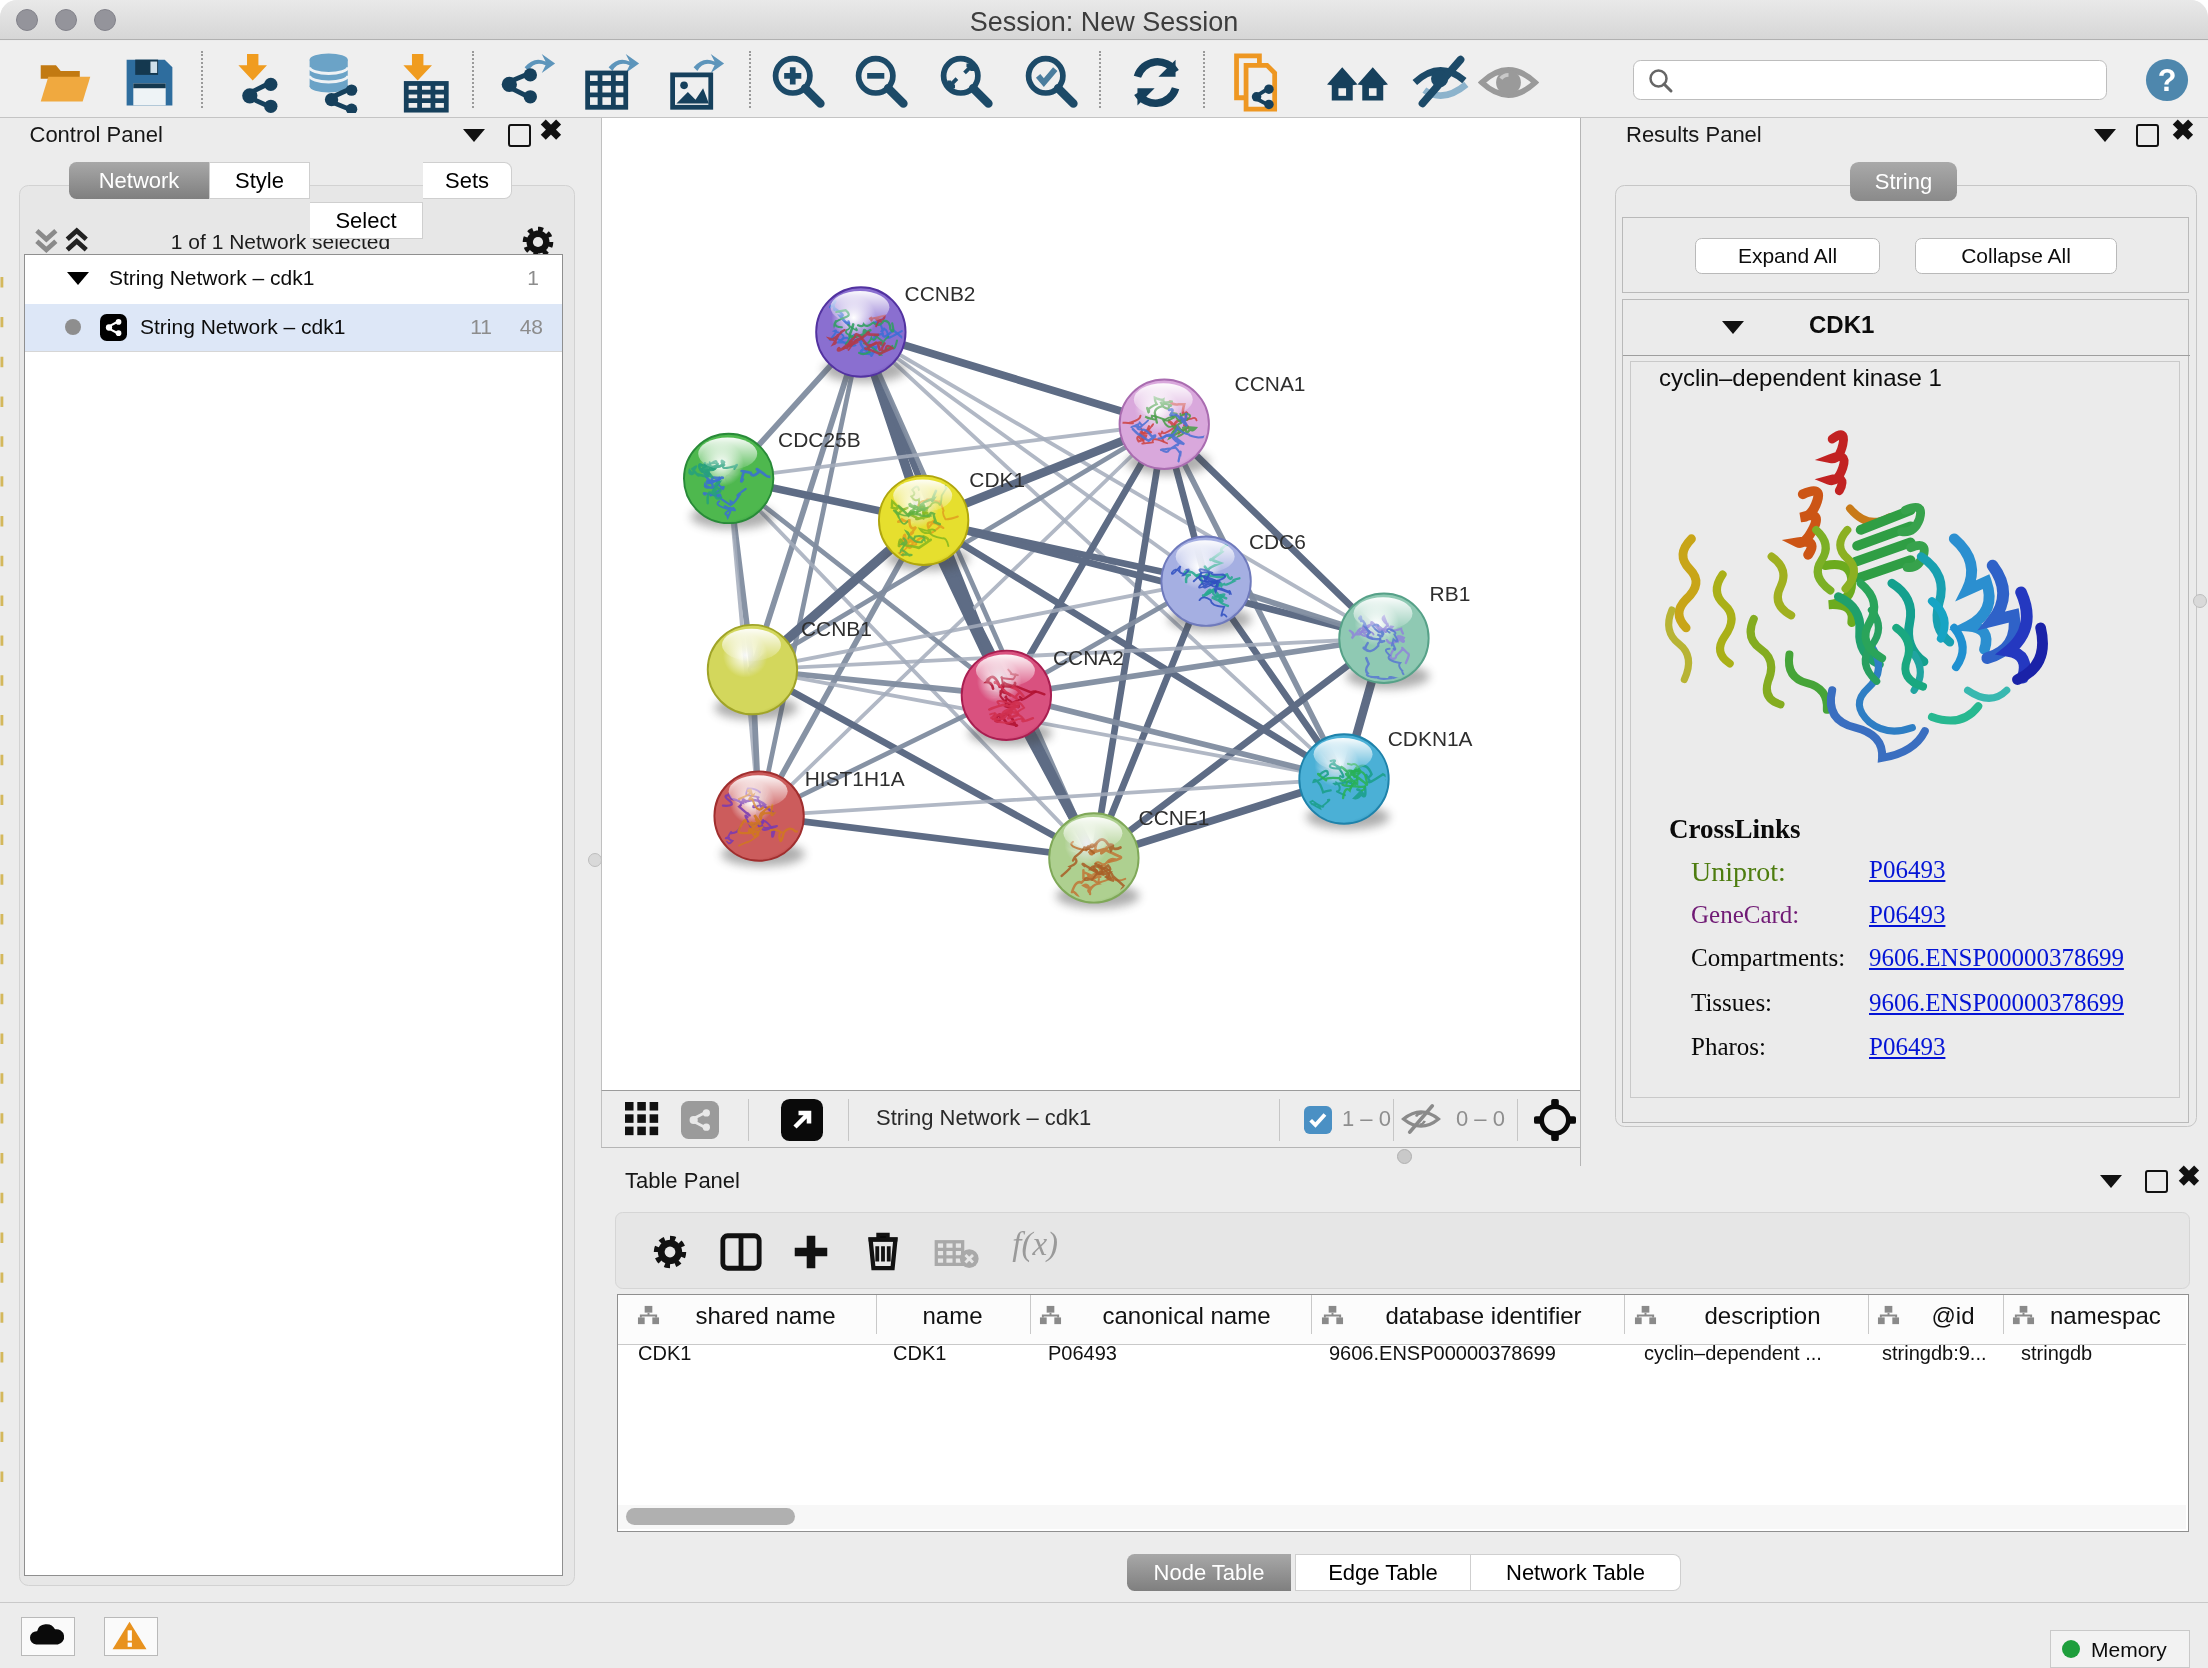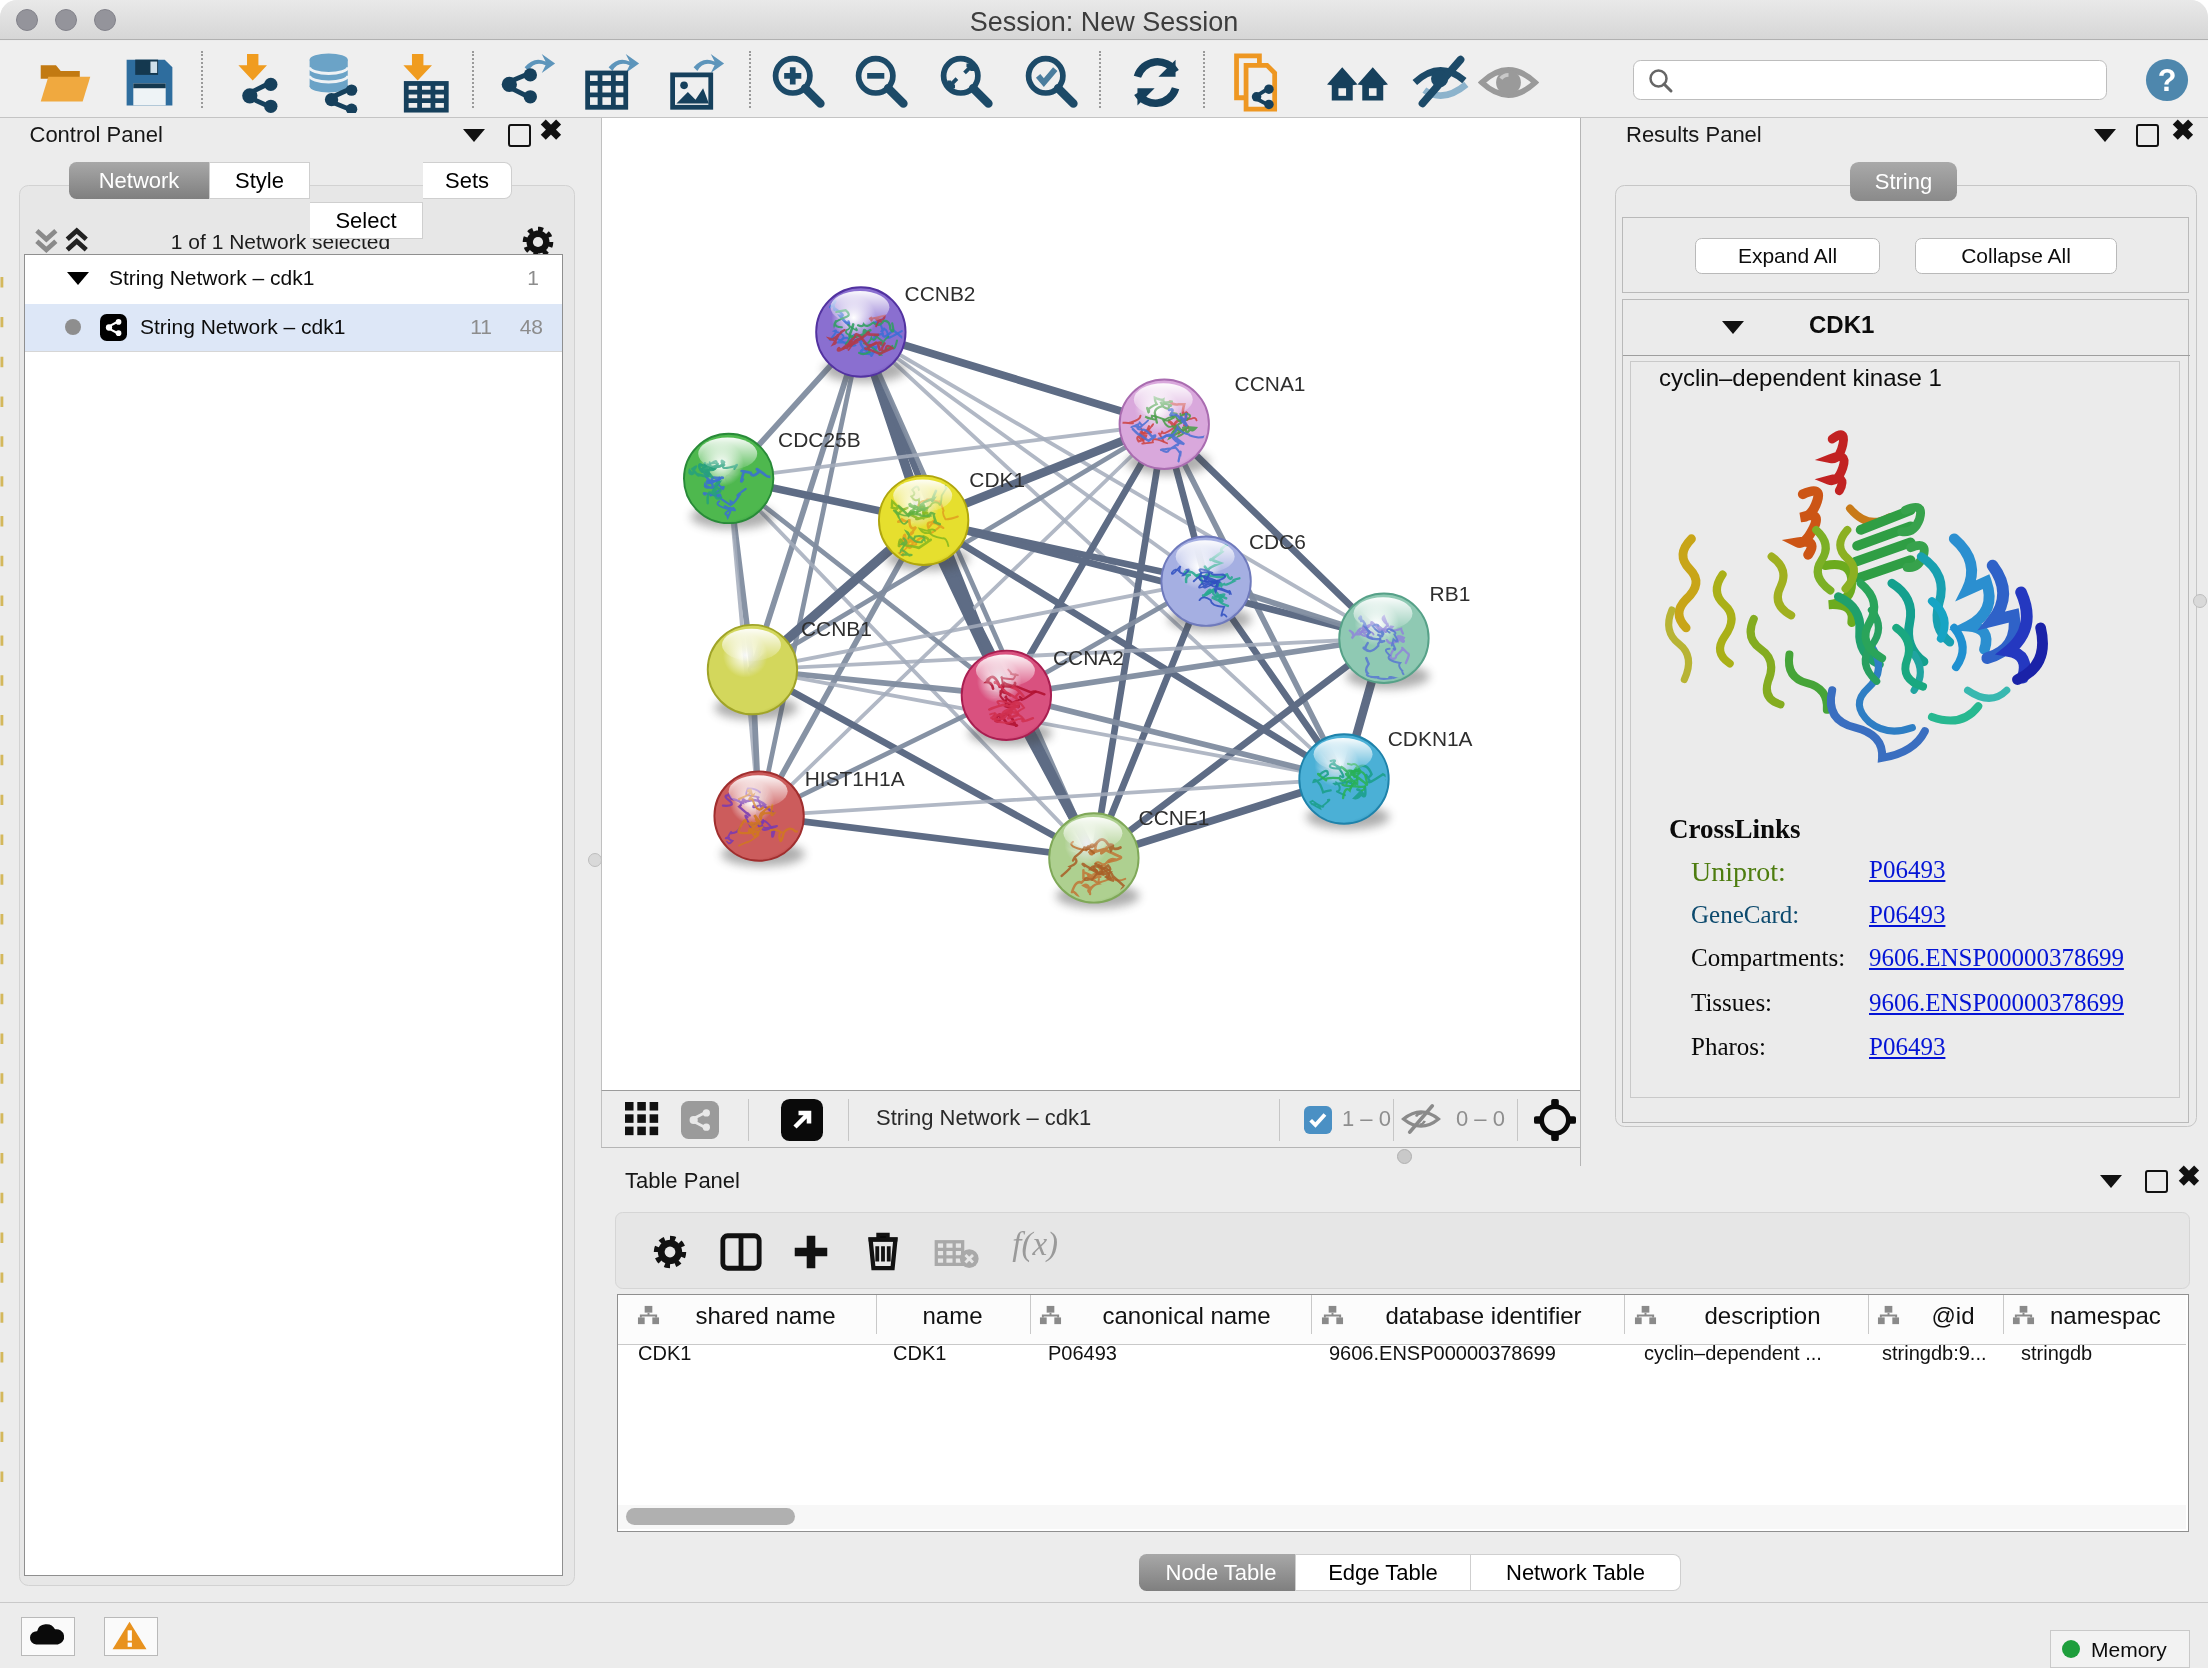--- a/index.html
+++ b/index.html
@@ -744,21 +744,21 @@
           <path d="M250 180 q24 20 10 44 t14 40" stroke="#2aa45a" stroke-width="9"></path>
           <path d="M290 230 q20 14 12 36 t18 30" stroke="#1aa880" stroke-width="9"></path>
           <path d="M200 120 q18 16 6 34 t10 34" stroke="#7cb026" stroke-width="9"></path>
           <path d="M330 200 q22 18 10 42" stroke="#16a4c4" stroke-width="9"></path>
           <path d="M355 230 q18 22 2 44" stroke="#2090d0" stroke-width="9"></path>
         </g>
       </svg>
       <div style="font-family:'Liberation Serif',serif;">
         <div style="position:absolute;left:46px;top:514px;font-size:27px;font-weight:bold;color:#0a0a0a;">CrossLinks</div>
         <div style="position:absolute;left:68px;top:556px;font-size:28px;color:#4d7c0f;">Uniprot:</div>
-        <div style="position:absolute;left:68px;top:601px;font-size:25px;color:#0c4a6e;">GeneCard:</div>
+        <div style="position:absolute;left:68px;top:601px;font-size:25px;color:#701a75;">GeneCard:</div>
         <div style="position:absolute;left:68px;top:644px;font-size:25px;color:#0a0a0a;">Compartments:</div>
         <div style="position:absolute;left:68px;top:689px;font-size:25px;color:#0a0a0a;">Tissues:</div>
         <div style="position:absolute;left:68px;top:733px;font-size:25px;color:#0a0a0a;">Pharos:</div>
         <div style="position:absolute;left:246px;top:556px;font-size:25px;color:#0414d6;text-decoration:underline;">P06493</div>
         <div style="position:absolute;left:246px;top:601px;font-size:25px;color:#0414d6;text-decoration:underline;">P06493</div>
         <div style="position:absolute;left:246px;top:644px;font-size:25px;color:#0414d6;text-decoration:underline;">9606.ENSP00000378699</div>
         <div style="position:absolute;left:246px;top:689px;font-size:25px;color:#0414d6;text-decoration:underline;">9606.ENSP00000378699</div>
         <div style="position:absolute;left:246px;top:733px;font-size:25px;color:#0414d6;text-decoration:underline;">P06493</div>
       </div>
     </div>
@@ -865,21 +865,21 @@
         <div style="position:absolute;left:711px;top:5.7px;">9606.ENSP00000378699</div>
         <div style="position:absolute;left:1026px;top:5.7px;">cyclin–dependent ...</div>
         <div style="position:absolute;left:1264px;top:5.7px;">stringdb:9...</div>
         <div style="position:absolute;left:1403px;top:5.7px;">stringdb</div>
       </div>
       <div style="position:absolute;left:0;top:210px;width:1568px;height:24px;background:#f7f7f7;">
         <div style="position:absolute;left:7.6px;top:2.9px;width:169px;height:17px;background:#b0b0b0;border-radius:8.6px;"></div>
       </div>
     </div>
     <div style="position:absolute;left:526px;top:388px;width:554px;height:37px;">
-      <div style="position:absolute;left:12px;width:164px;height:37px;background:linear-gradient(#a8a8a8,#7f7f7f);border-radius:7.6px 0 0 7.6px;color:#fff;text-align:center;font-size:22px;line-height:37px;">Node Table</div>
+      <div style="position:absolute;left:0;width:164px;height:37px;background:linear-gradient(#a8a8a8,#7f7f7f);border-radius:7.6px 0 0 7.6px;color:#fff;text-align:center;font-size:22px;line-height:37px;">Node Table</div>
       <div style="position:absolute;left:168px;width:176px;height:37px;background:#fff;border:1px solid #cfcfcf;text-align:center;font-size:22px;line-height:35px;">Edge Table</div>
       <div style="position:absolute;left:344px;width:210px;height:37px;background:#fff;border:1px solid #cfcfcf;border-left:none;border-radius:0 7.6px 7.6px 0;text-align:center;font-size:22px;line-height:35px;">Network Table</div>
     </div>
   </div>
   <div id="statusbar">
     <div style="position:absolute;left:21px;top:14.3px;width:54px;height:39px;background:#fafafa;border:1.9px solid #b9b9b9;"><svg width="50" height="35" viewBox="0 0 53 37">
           <path d="M15 28 a7 7 0 0 1 1 -14 a10 9 0 0 1 19 -2 a8 8 0 0 1 3 16 z" fill="#0a0a0a"></path>
         </svg></div>
     <div style="position:absolute;left:104px;top:14.3px;width:54px;height:39px;background:#fafafa;border:1.9px solid #b9b9b9;"><svg width="50" height="35" viewBox="0 0 53 37">
           <path d="M26 4 L44 33 H8 z" fill="#e8921e"></path>

